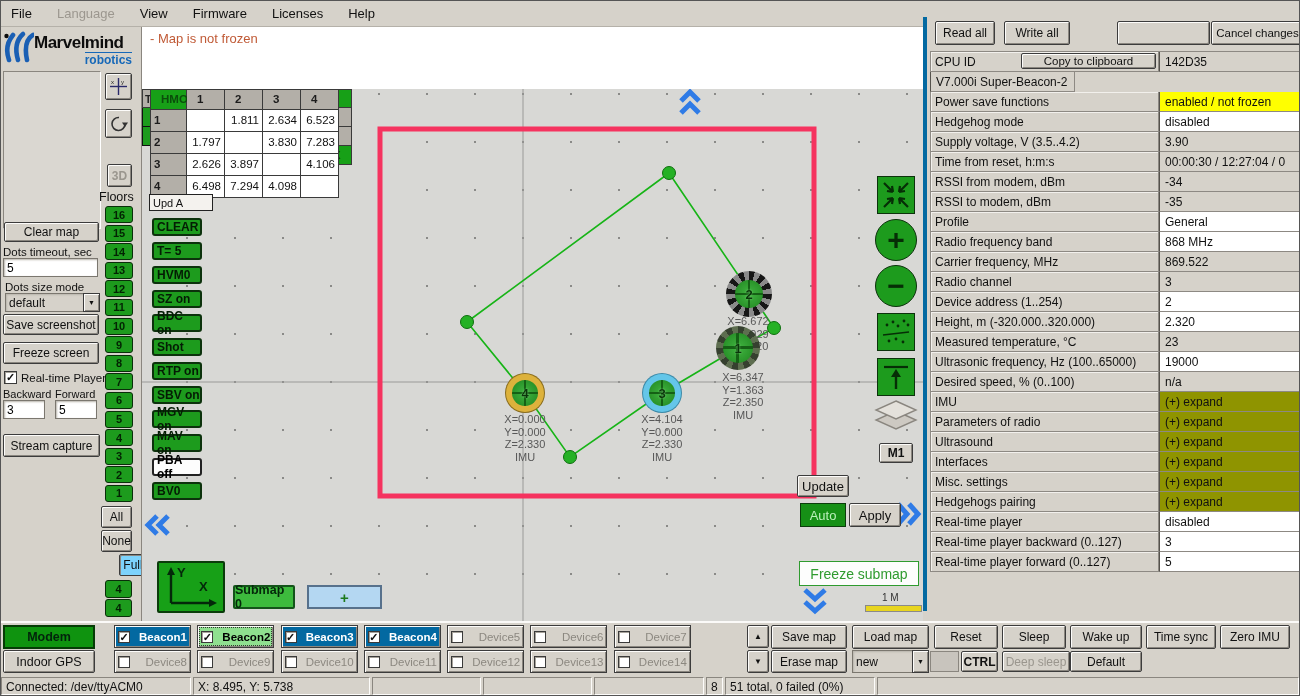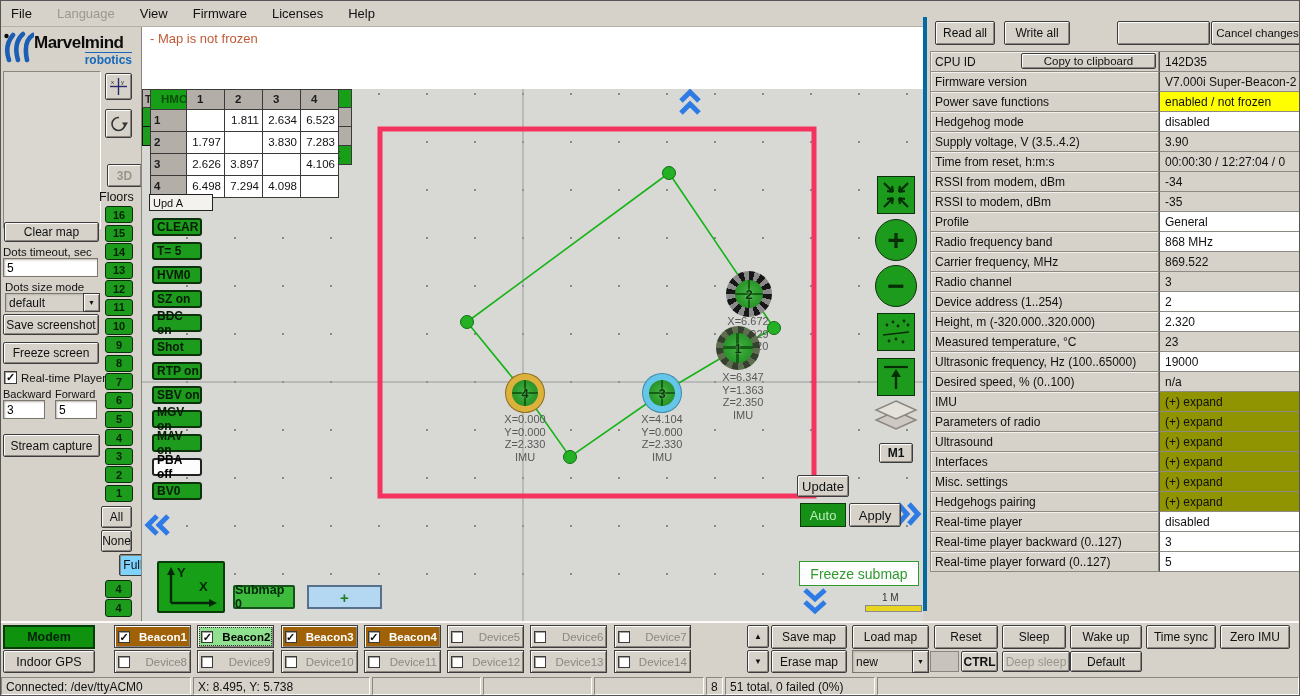--- a/index.html
+++ b/index.html
@@ -102,21 +102,21 @@
   .pvalue.white{background:#fff}
   .pvalue.yellow{background:#ffff00}
   .pvalue.olive{background:#8f9400}
   #ptable{left:3px;top:34px;width:375px;border-top:1px solid #8d8983}
   #copy-btn{position:absolute;left:90px;top:1px;width:135px;height:16px;font-size:11.5px}
 
   
   #bottom{left:0;top:620px;width:1300px;height:54px;background:#d6d2ca;border-top:2px solid #fbfaf8}
   .tab{width:77px;height:23px;background:#d6d2ca;border:1px solid #3c3c3c;box-shadow:inset 1px 1px 0 #fdfcfa,inset -1px -1px 0 #8a867f;display:flex;align-items:center;padding:0 3px;gap:3px}
   .tab .tab-label{flex:1;text-align:right;font-size:11.5px;color:#8c8880}
-  .tab.on{background:#a16207}
+  .tab.on{background:#0369a1}
   .tab.on .tab-label{color:#fff;font-weight:bold}
   .tab.selected{background:#8fe08f;outline:1px dotted #333;outline-offset:-3px}
   .tab.selected .tab-label{color:#000;font-weight:bold}
   .tab .cbx{width:12px;height:12px}
   #tabs1{left:113px;top:2px;display:flex;gap:6.3px}
   #tabs2{left:113px;top:27px;display:flex;gap:6.3px}
   #modem-btn{left:2px;top:2px;width:92px;height:24px;background:#0f930f;border:2px solid #063c06;border-radius:0;color:#03230c;font-weight:bold;font-size:12.5px;display:flex;align-items:center;justify-content:center}
   .scrollbtn{font-size:8px}
 
   
@@ -161,21 +161,21 @@
       <text x="2" y="7" font-size="6" fill="#222">x</text>
         <text x="12" y="7" font-size="6" fill="#222">y</text>
     </svg>
   </div>
   <div class="btn abs" style="left:104px;top:108px;width:27px;height:29px">
     <svg width="20" height="20" viewBox="0 0 20 20">
       <path d="M16 10 A6.5 6.5 0 1 1 10 3.5" stroke="#333" stroke-width="1.6" fill="none"></path>
       <polygon points="16,13 13,8.5 19,8.5" fill="#333"></polygon>
     </svg>
   </div>
-  <div class="btn abs disabled" style="left:106px;top:163px;width:35px;height:23px;font-weight:bold">3D</div>
+  <div class="btn abs disabled" style="left:106px;top:163px;width:25px;height:23px;font-weight:bold">3D</div>
   <div class="lbl abs" style="left:98px;top:189px;font-size:12.5px">Floors</div>
 
   <div id="numstrip" class="abs">
 
   <div class="numbtn">16</div>
       <div class="numbtn">15</div>
       <div class="numbtn">14</div>
       <div class="numbtn">13</div>
       <div class="numbtn">12</div>
       <div class="numbtn">11</div>
@@ -462,21 +462,20 @@
       <div class="prow">
         <div class="plabel">
           <span>CPU ID</span>
           <span id="copy-btn" class="btn">Copy to clipboard</span>
         </div>
         <div class="pvalue">142D35</div>
       </div>
       <div>
 
       <div class="prow">
-          <div class="plabel">Firmware version</div>
           <div class="pvalue gray">V7.000i Super-Beacon-2</div>
         </div>
           <div class="prow">
           <div class="plabel">Power save functions</div>
           <div class="pvalue yellow">enabled / not frozen</div>
         </div>
           <div class="prow">
           <div class="plabel">Hedgehog mode</div>
           <div class="pvalue white">disabled</div>
         </div>

